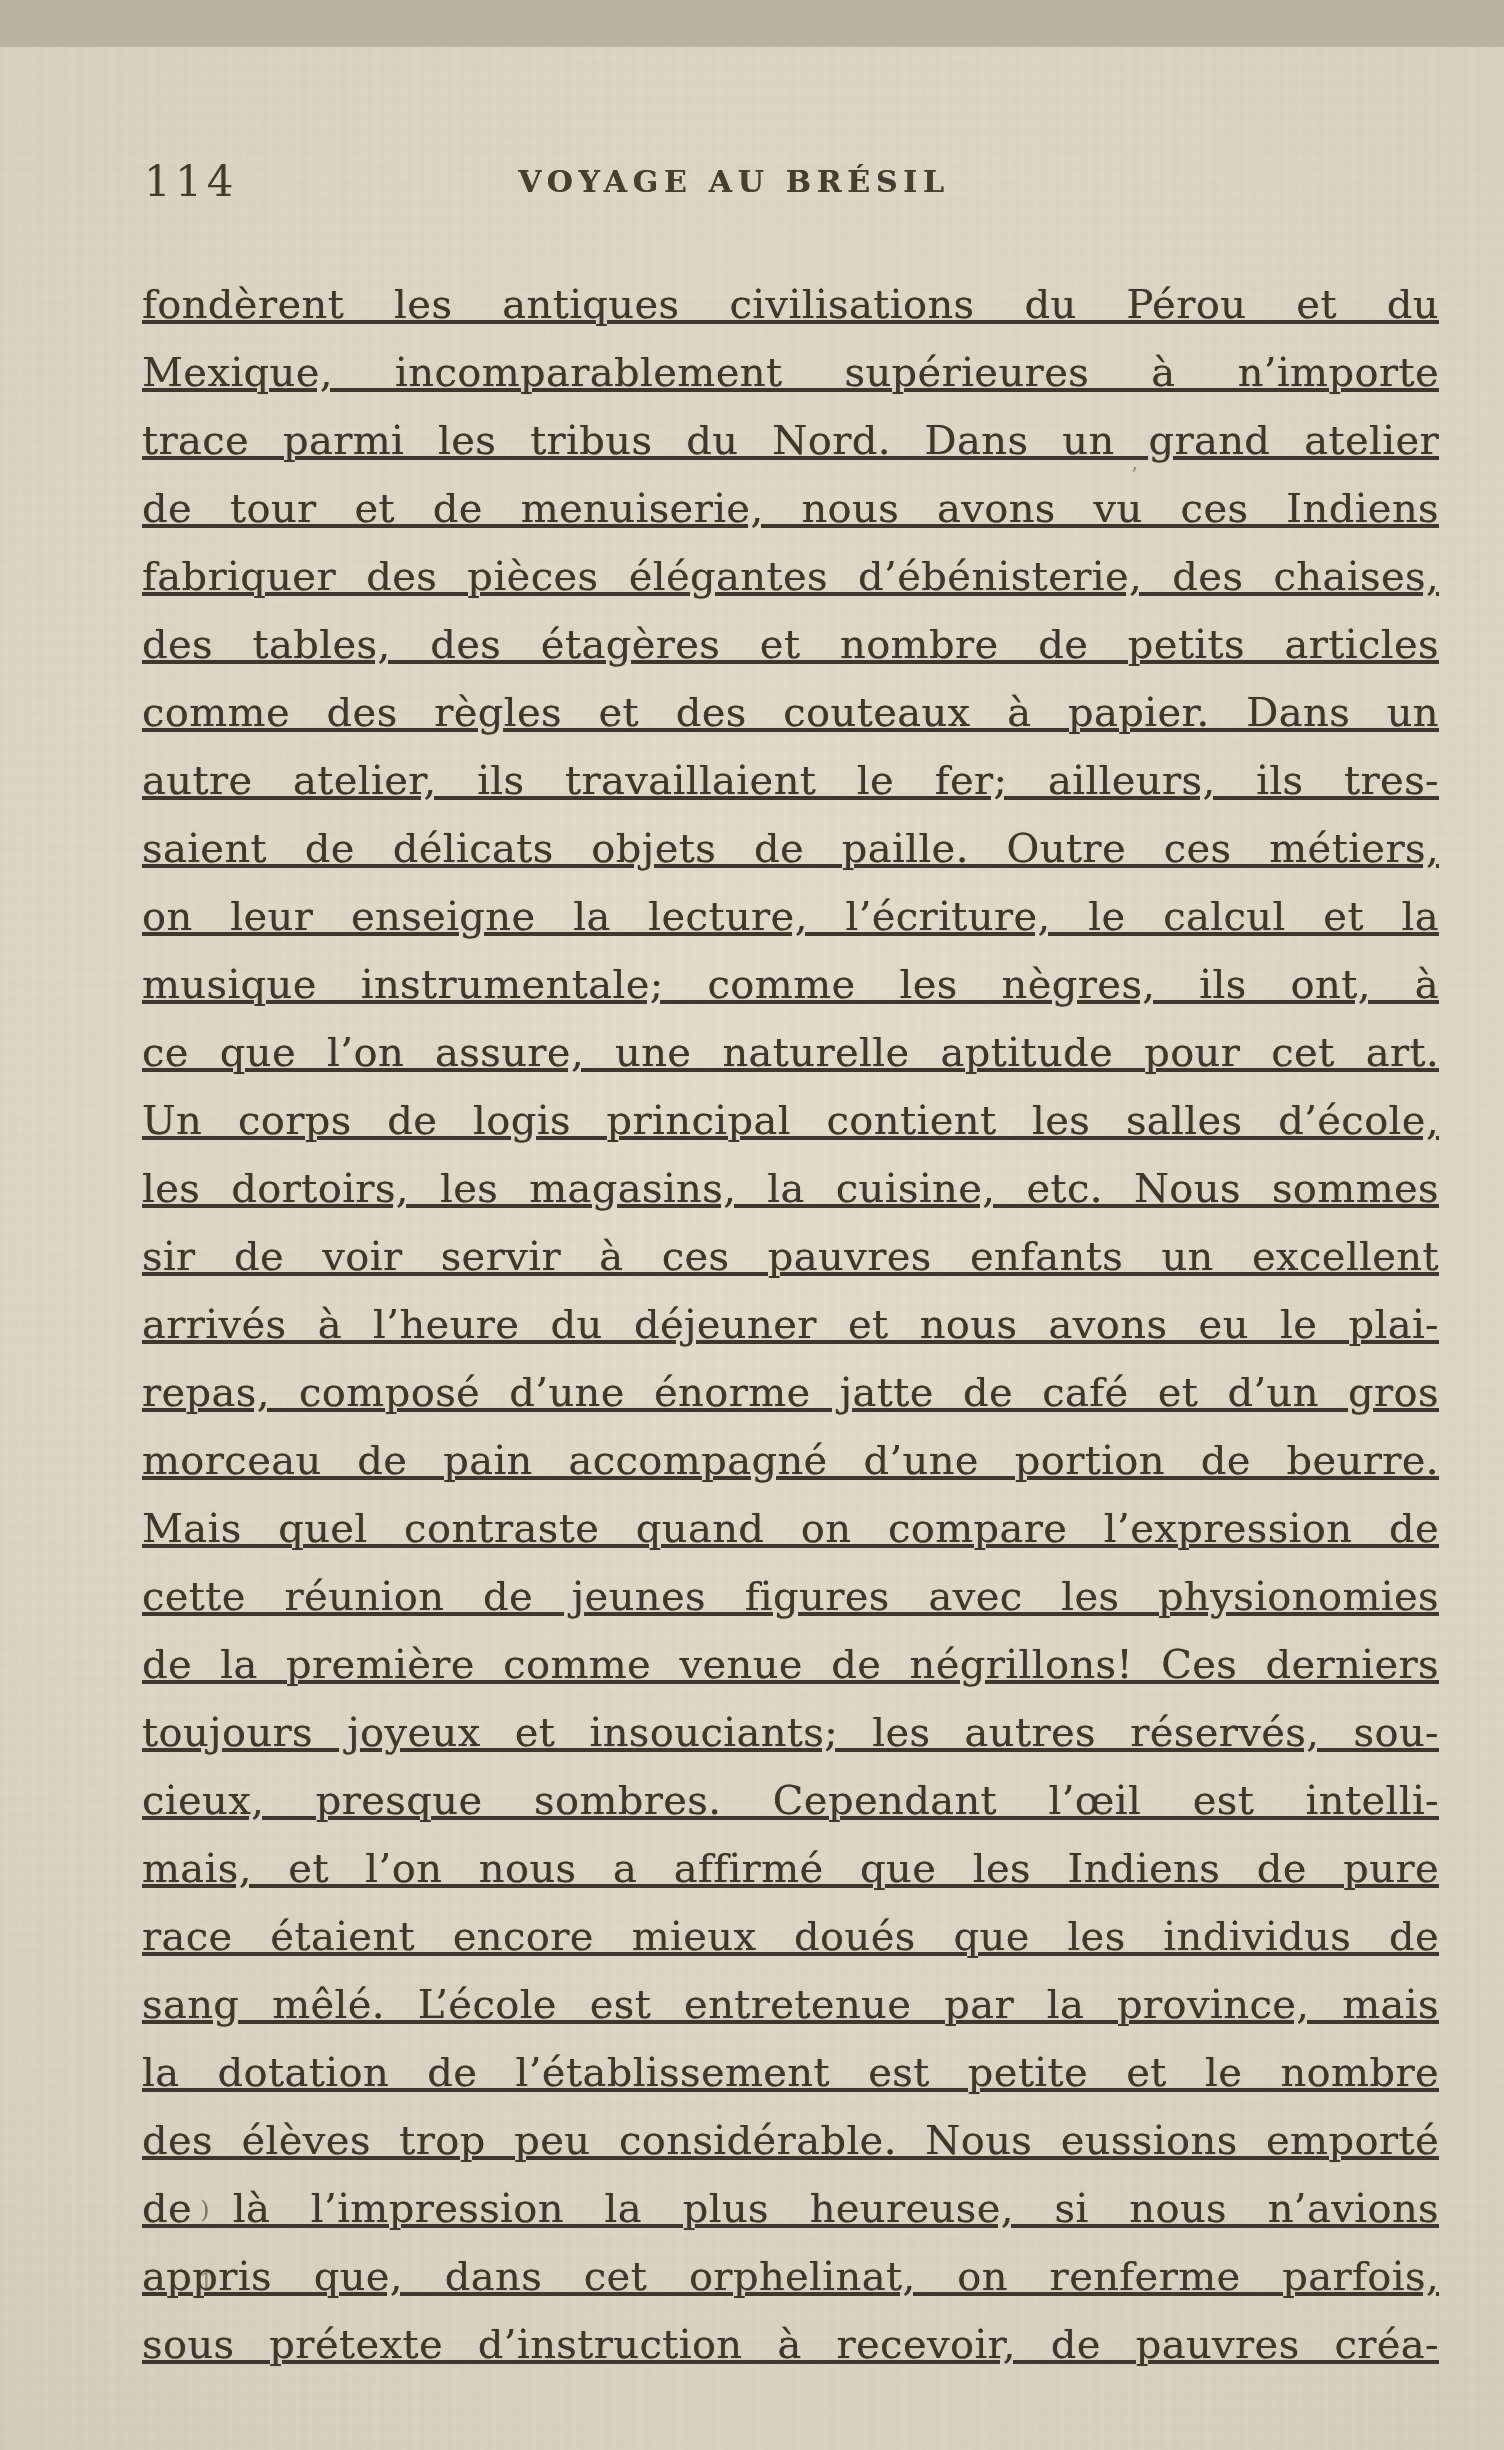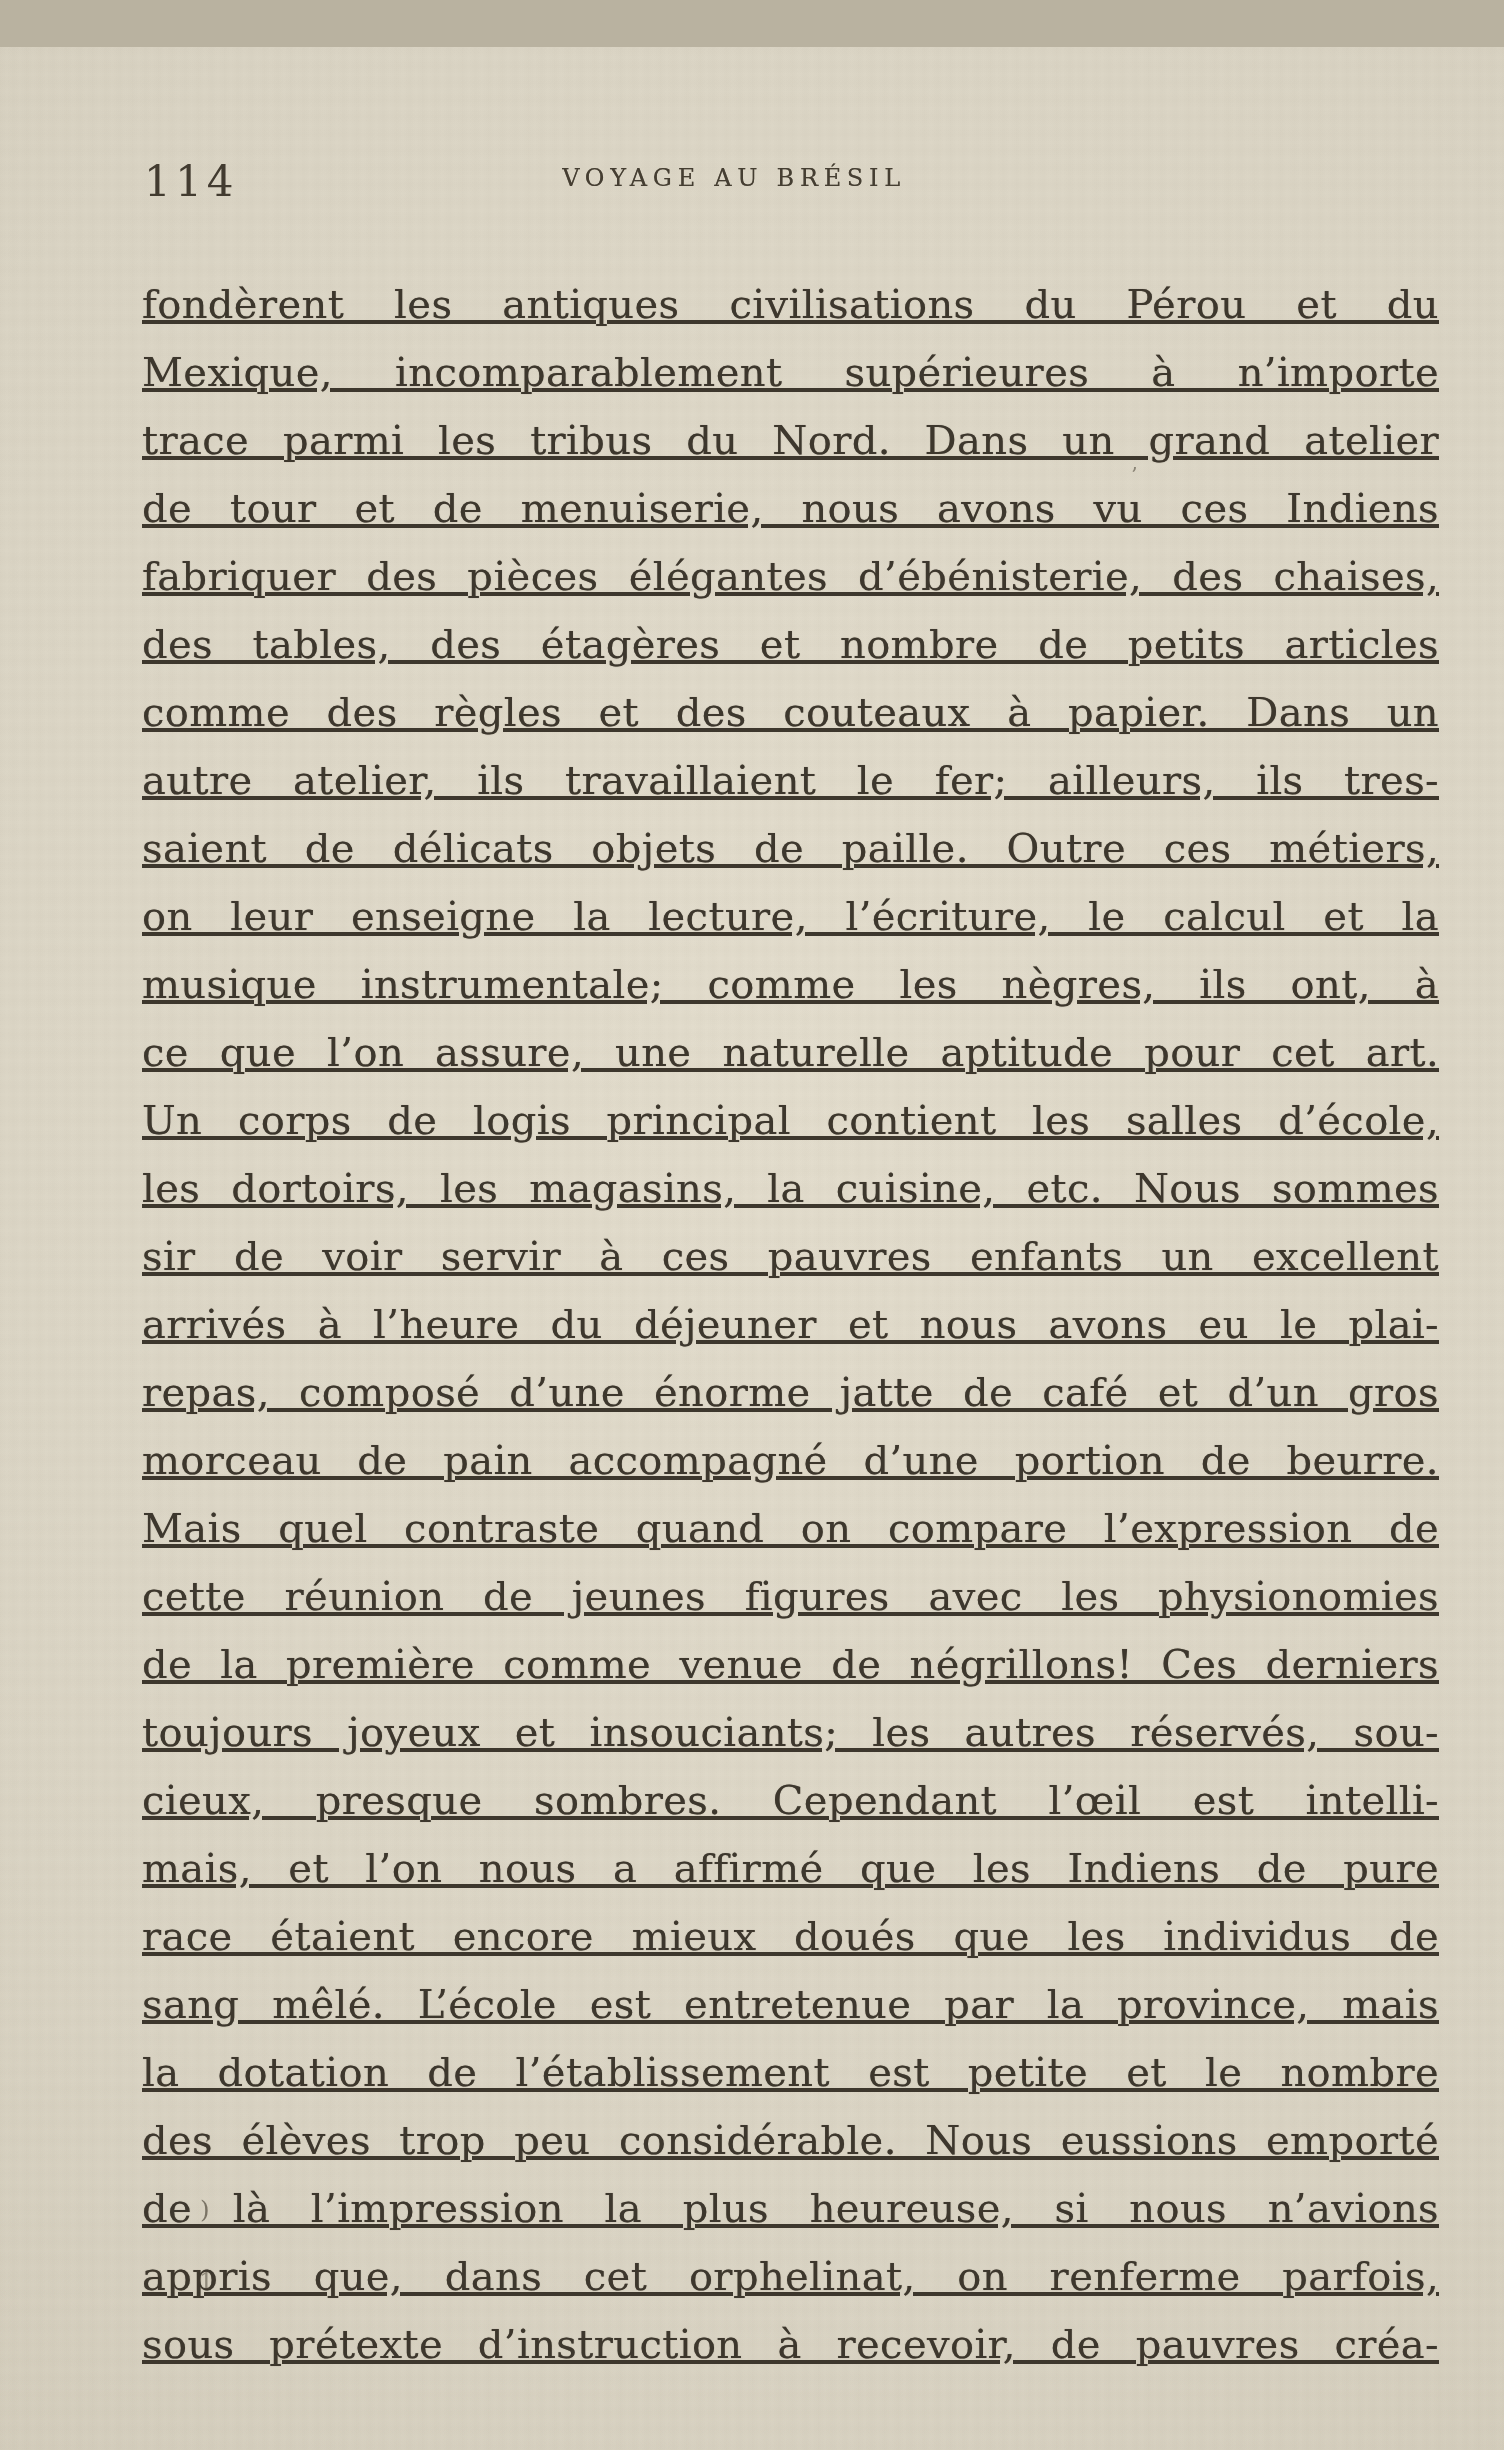--- a/index.html
+++ b/index.html
@@ -52,22 +52,22 @@
     font-size: 42px;
     letter-spacing: 4.7px;
     color: #423b30;
   }
   .running-title {
     position: absolute;
     left: 0;
     right: 113px;
     top: 11.3px;
     text-align: center;
-    font-size: 24px;
-    font-weight: 400;
+    font-size: 30px;
+    font-weight: 700;
     letter-spacing: 5.7px;
     color: #453e32;
     text-shadow: 0 0 0.6px rgba(64,56,44,0.6);
   }
   .text-block {
     position: relative;
   }
   .line {
     height: 68px;
     line-height: 68px;

